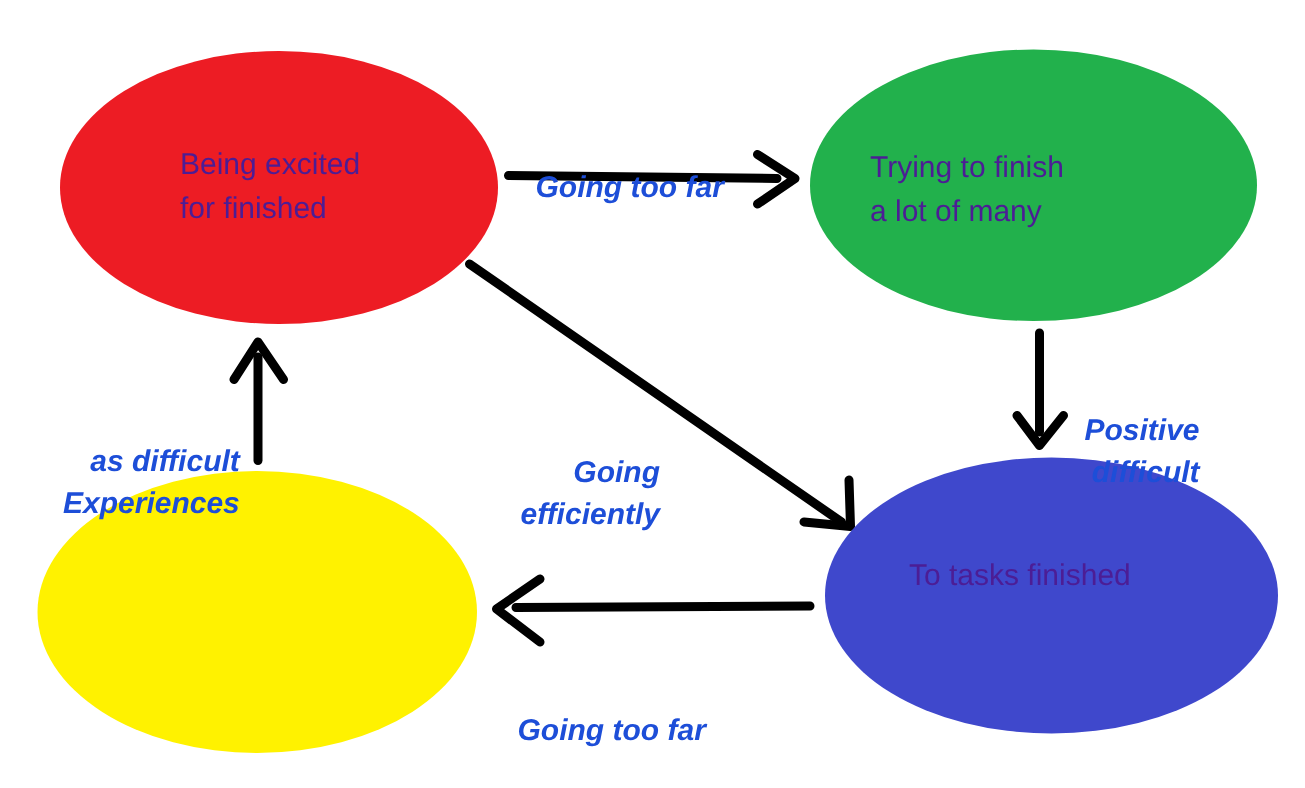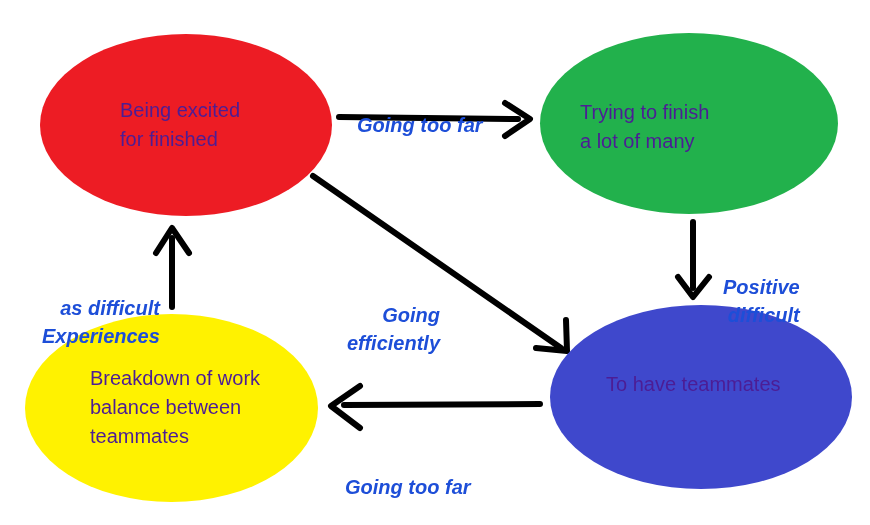--- a/index.html
+++ b/index.html
@@ -101,26 +101,21 @@
 
   <div class="node-label label-excited">
     <div>Being excited</div>
     <div>for finished</div>
   </div>
   <div class="node-label label-trying">
     <div>Trying to finish</div>
     <div>a lot of many</div>
   </div>
   <div class="node-label label-finished">
-    <div>To have teammates</div>
-  </div>
-  <div class="node-label label-breakdown">
-    <div>Breakdown of work</div>
-    <div>balance between</div>
-    <div>teammates</div>
+    <div>To tasks finished</div>
   </div>
 
   <div class="edge-label elabel-going-top">
     <div>Going too far</div>
   </div>
   <div class="edge-label elabel-positive">
     <div>Positive</div>
     <div>difficult</div>
   </div>
   <div class="edge-label elabel-good">

